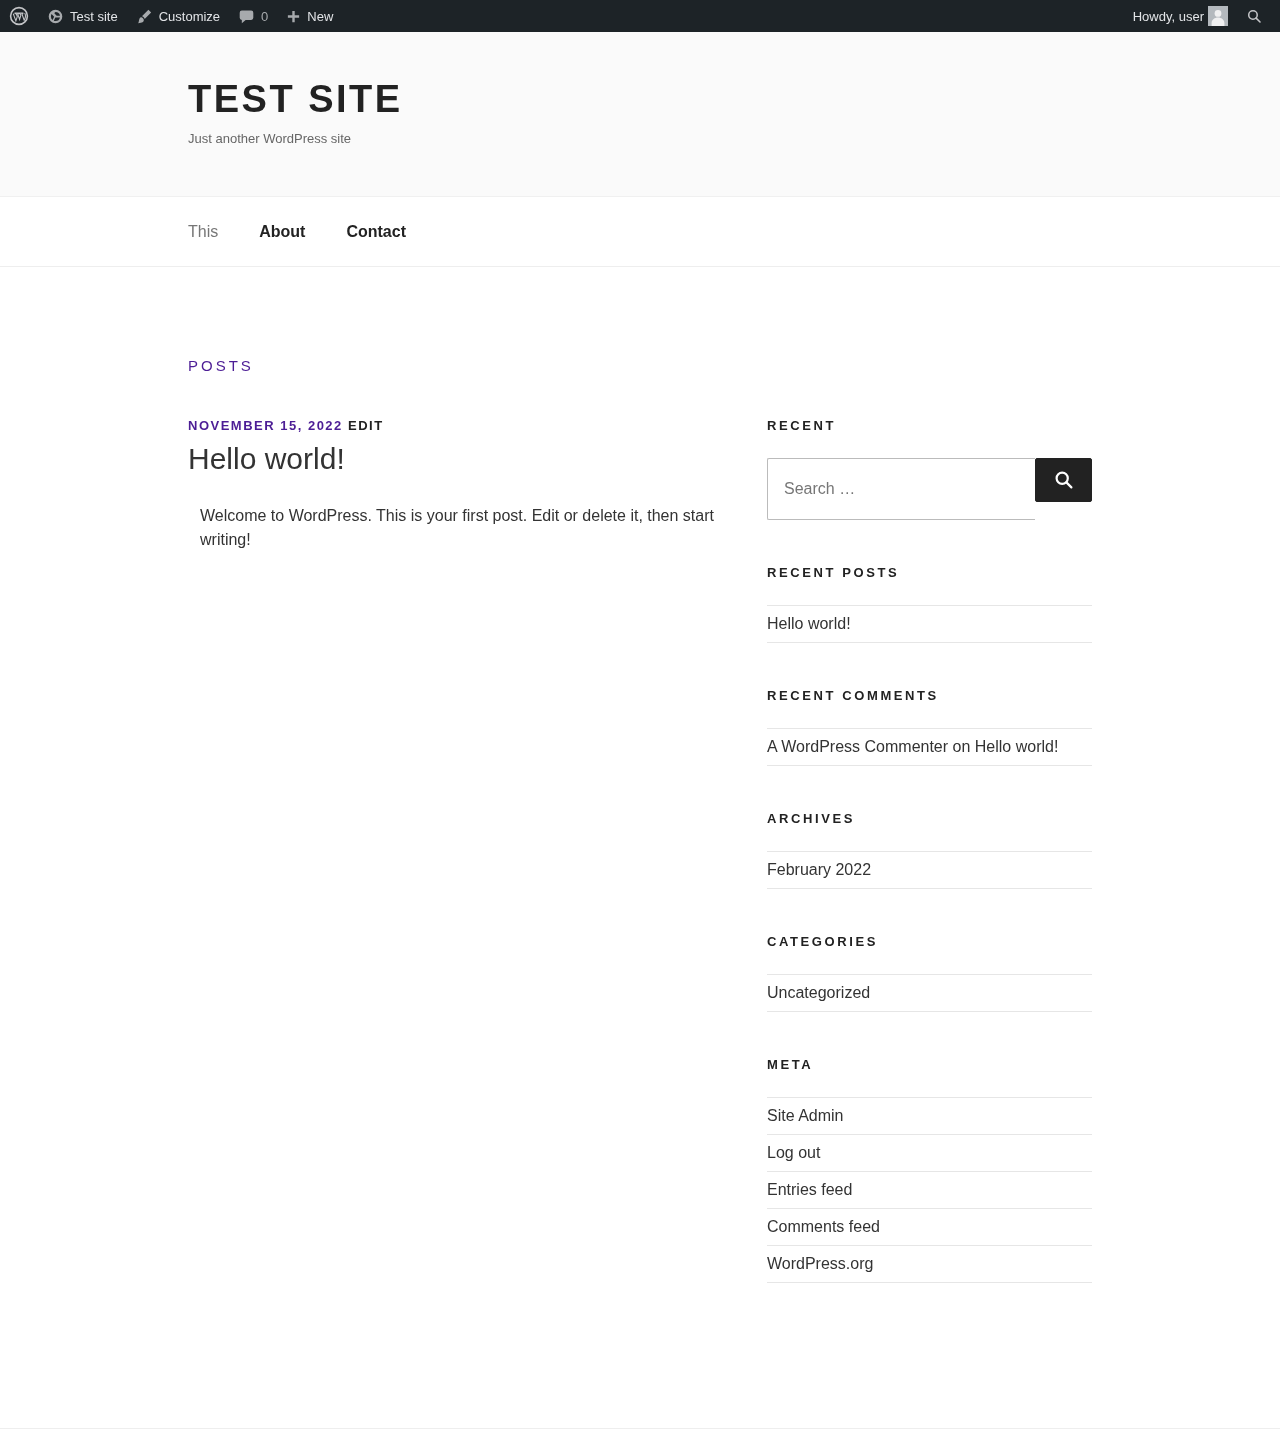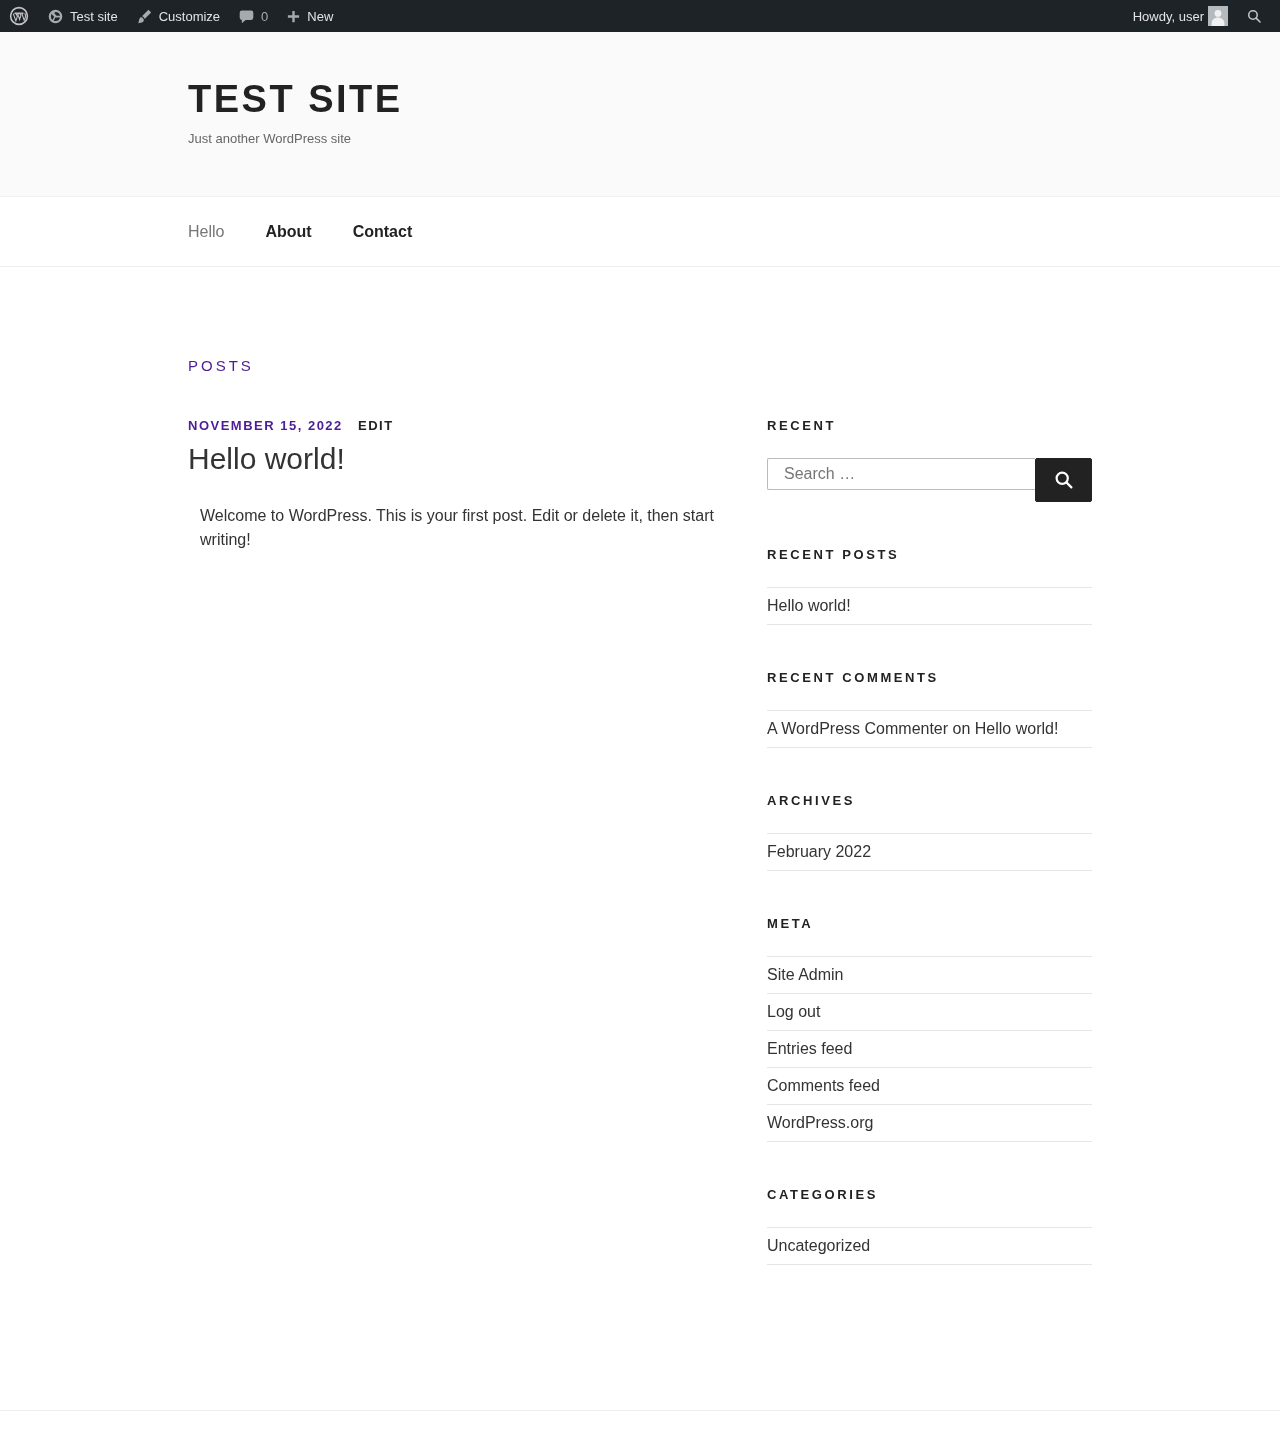--- a/index.html
+++ b/index.html
@@ -79,21 +79,21 @@
     font-weight: 400;
     letter-spacing: 3px;
     color: #4c1d95;
   }
   .content-row { display: flex; justify-content: space-between; align-items: flex-start; }
   .post-col { width: 552px; }
   .sidebar { width: 325px; }
 
   .post-meta { font-size: 13px; font-weight: 700; letter-spacing: 1.5px; }
   .post-date { color: #4c1d95; text-decoration: none; cursor: pointer; text-align: center; }
-  .edit-link { color: #222; text-decoration: none; margin-left: 10px; cursor: pointer; }
+  .edit-link { color: #222; text-decoration: none; margin-left: 0; cursor: pointer; }
   .post-title {
     margin: 7px 0 0 0;
     font-size: 30px;
     font-weight: 400;
     color: #333;
     line-height: 1.25;
   }
   .post-title a { color: #333; text-decoration: none; cursor: pointer; }
   .post-body {
     margin: 26px 0 0 12px;
@@ -117,21 +117,21 @@
     padding: 9px 0;
     border-bottom: 1px solid #e6e6e6;
     font-size: 16px;
     color: #333;
   }
   .widget li a { color: #333; text-decoration: none; cursor: pointer; }
 
   .search-form { display: flex; align-items: stretch; }
   .search-input {
     flex: 1;
-    height: 32px;
+    height: 62px;
     border: 1px solid #bbb;
     border-right: none;
     border-radius: 2px 0 0 2px;
     padding: 0 16px;
     font-size: 16px;
     color: #444;
     font-family: inherit;
     outline: none;
     background: #fff;
   }
@@ -228,21 +228,21 @@
 
   <header class="site-header">
     <div class="container">
       <h1 class="site-title">TEST SITE</h1>
       <div class="site-tagline">Just another WordPress site</div>
     </div>
   </header>
 
   <nav class="main-nav">
     <div class="container">
-      <a class="nav-link current">Hello</a>
+      <a class="nav-link current">This</a>
       <a class="nav-link">About</a>
       <a class="nav-link">Contact</a>
     </div>
   </nav>
 
   <main class="site-main">
     <div class="container">
       <h2 class="page-title">POSTS</h2>
 
       <div class="content-row">
@@ -298,45 +298,45 @@
           <section class="widget">
             <h4 class="widget-title">ARCHIVES</h4>
             <ul>
               <li>
                 <a>February 2022</a>
               </li>
             </ul>
           </section>
 
           <section class="widget">
+            <h4 class="widget-title">CATEGORIES</h4>
+            <ul>
+              <li>
+                <a>Uncategorized</a>
+              </li>
+            </ul>
+          </section>
+
+          <section class="widget">
             <h4 class="widget-title">META</h4>
             <ul>
               <li>
                 <a>Site Admin</a>
               </li>
               <li>
                 <a>Log out</a>
               </li>
               <li>
                 <a>Entries feed</a>
               </li>
               <li>
                 <a>Comments feed</a>
               </li>
               <li>
                 <a>WordPress.org</a>
-              </li>
-            </ul>
-          </section>
-
-          <section class="widget">
-            <h4 class="widget-title">CATEGORIES</h4>
-            <ul>
-              <li>
-                <a>Uncategorized</a>
               </li>
             </ul>
           </section>
 
         </aside>
       </div>
     </div>
   </main>
 
   <footer class="site-footer">

